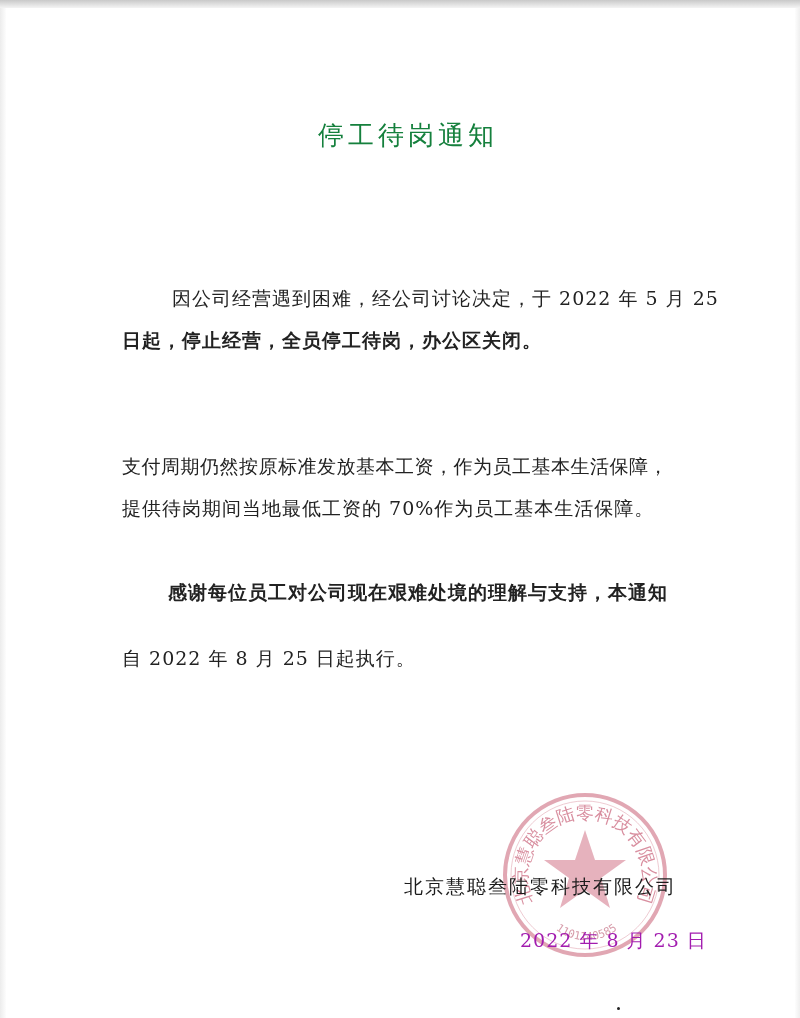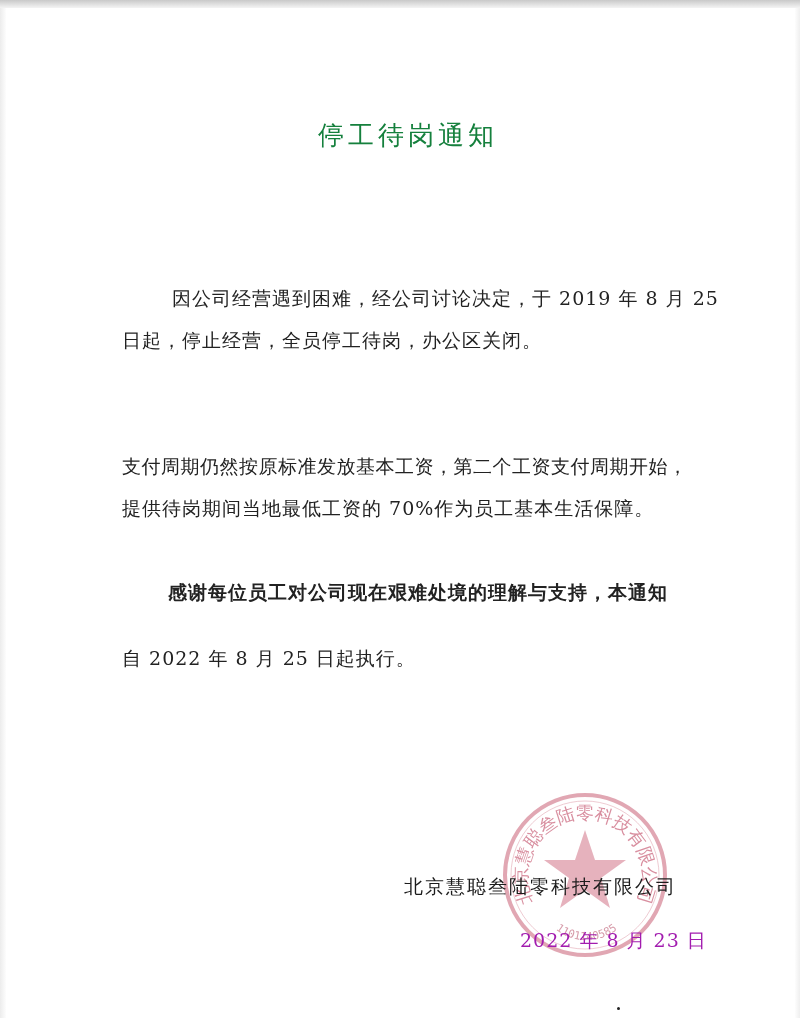--- a/index.html
+++ b/index.html
@@ -49,21 +49,21 @@
     }
     .line {
       position: absolute;
       font-size: 19px;
       white-space: nowrap;
       color: #222;
       letter-spacing: 1px;
     }
     .greeting { left: 122px; top: 218px; }
     .p1a { left: 172px; top: 286px; }
-    .p1b { left: 122px; top: 328px; }
+    .p1b { left: 122px; top: 328px; font-weight: bold; }
     .p2a { left: 172px; top: 412px; }
     .p2b { left: 122px; top: 454px; letter-spacing: 0.5px; }
     .p2c { left: 122px; top: 496px; text-align: center; }
     .p3a { left: 168px; top: 580px; font-weight: bold; }
     .p3b { left: 122px; top: 622px; margin-top: 24px; }
 
     .seal {
       position: absolute;
       left: 500px; top: 790px;
       width: 170px; height: 170px;
@@ -96,24 +96,24 @@
 <body>
 
 <div class="page">
   <div class="top-shadow"></div>
   <div class="left-edge"></div>
   <div class="right-edge"></div>
 
   <div class="title">停工待岗通知</div>
 
 
-  <div class="line p1a">因公司经营遇到困难，经公司讨论决定，于 2019 年 8 月 25</div>
+  <div class="line p1a">因公司经营遇到困难，经公司讨论决定，于 2022 年 5 月 25</div>
   <div class="line p1b">日起，停止经营，全员停工待岗，办公区关闭。</div>
 
-  <div class="line p2b">支付周期仍然按原标准发放基本工资，第二个工资支付周期开始，</div>
+  <div class="line p2b">支付周期仍然按原标准发放基本工资，作为员工基本生活保障，</div>
   <div class="line p2c">提供待岗期间当地最低工资的 70%作为员工基本生活保障。</div>
 
   <div class="line p3a">感谢每位员工对公司现在艰难处境的理解与支持，本通知</div>
   <div class="line p3b">自 2022 年 8 月 25 日起执行。</div>
 
   <svg class="seal" viewBox="0 0 170 170" xmlns="http://www.w3.org/2000/svg">
     <defs>
       <path id="sealArc" d="M 30 105 A 58 58 0 1 1 140 105"></path>
       <path id="sealBottomArc" d="M 45 128 A 50 50 0 0 0 128 128"></path>
     </defs>

